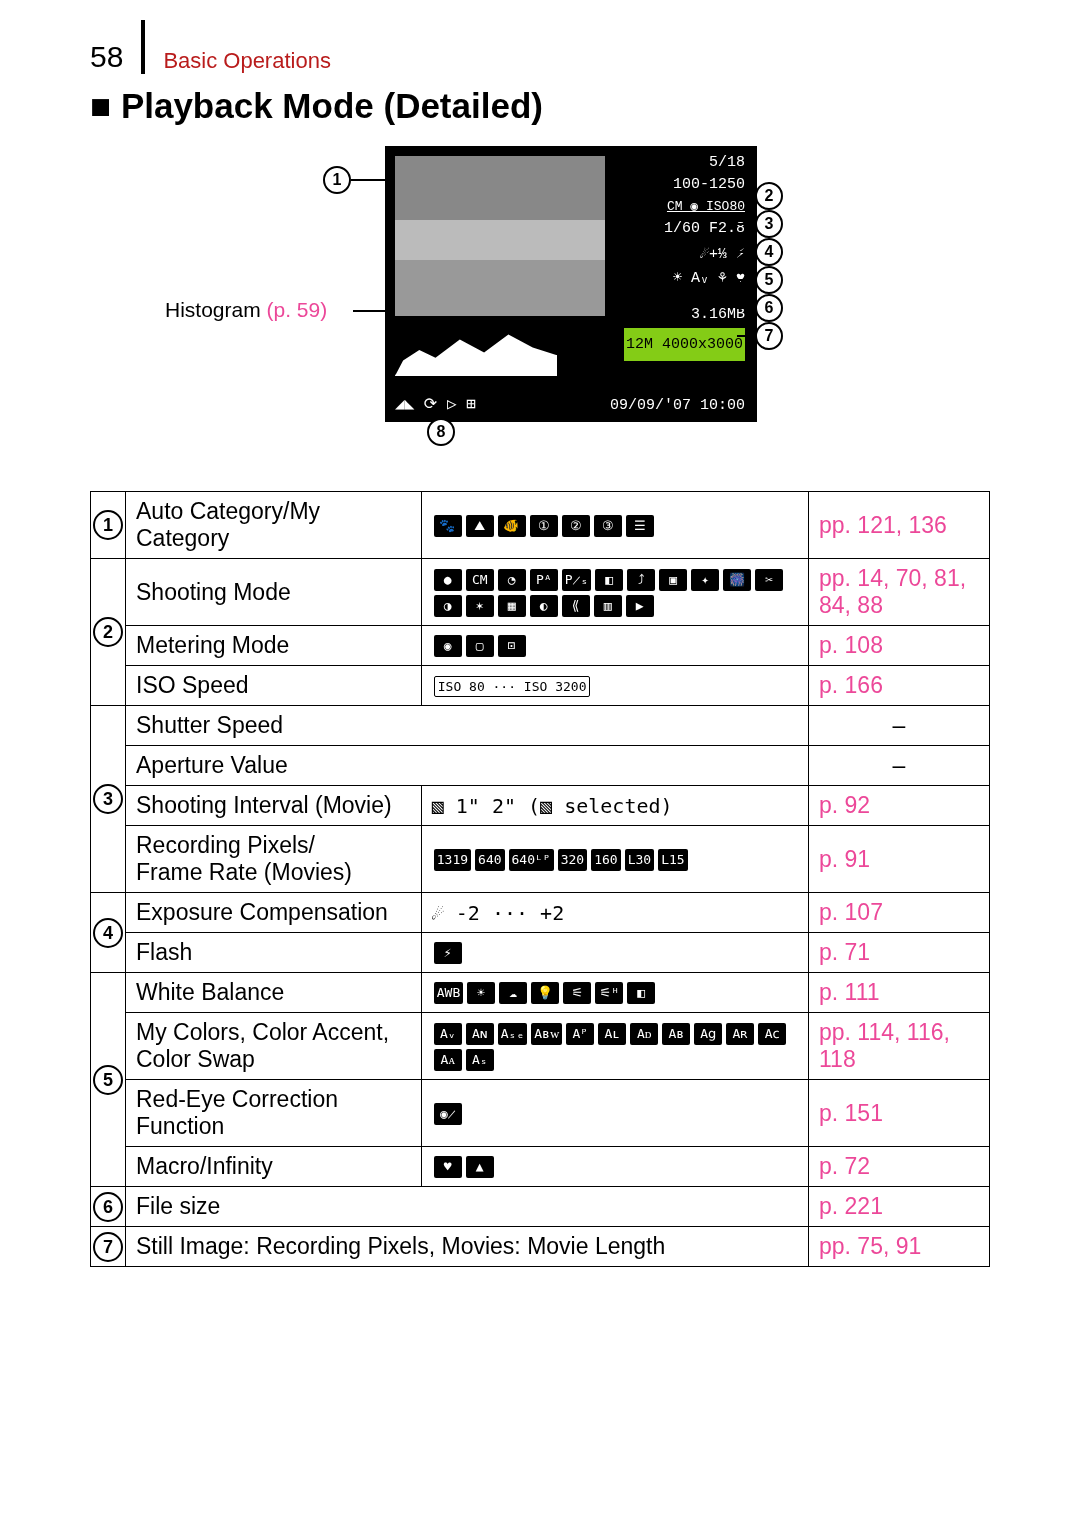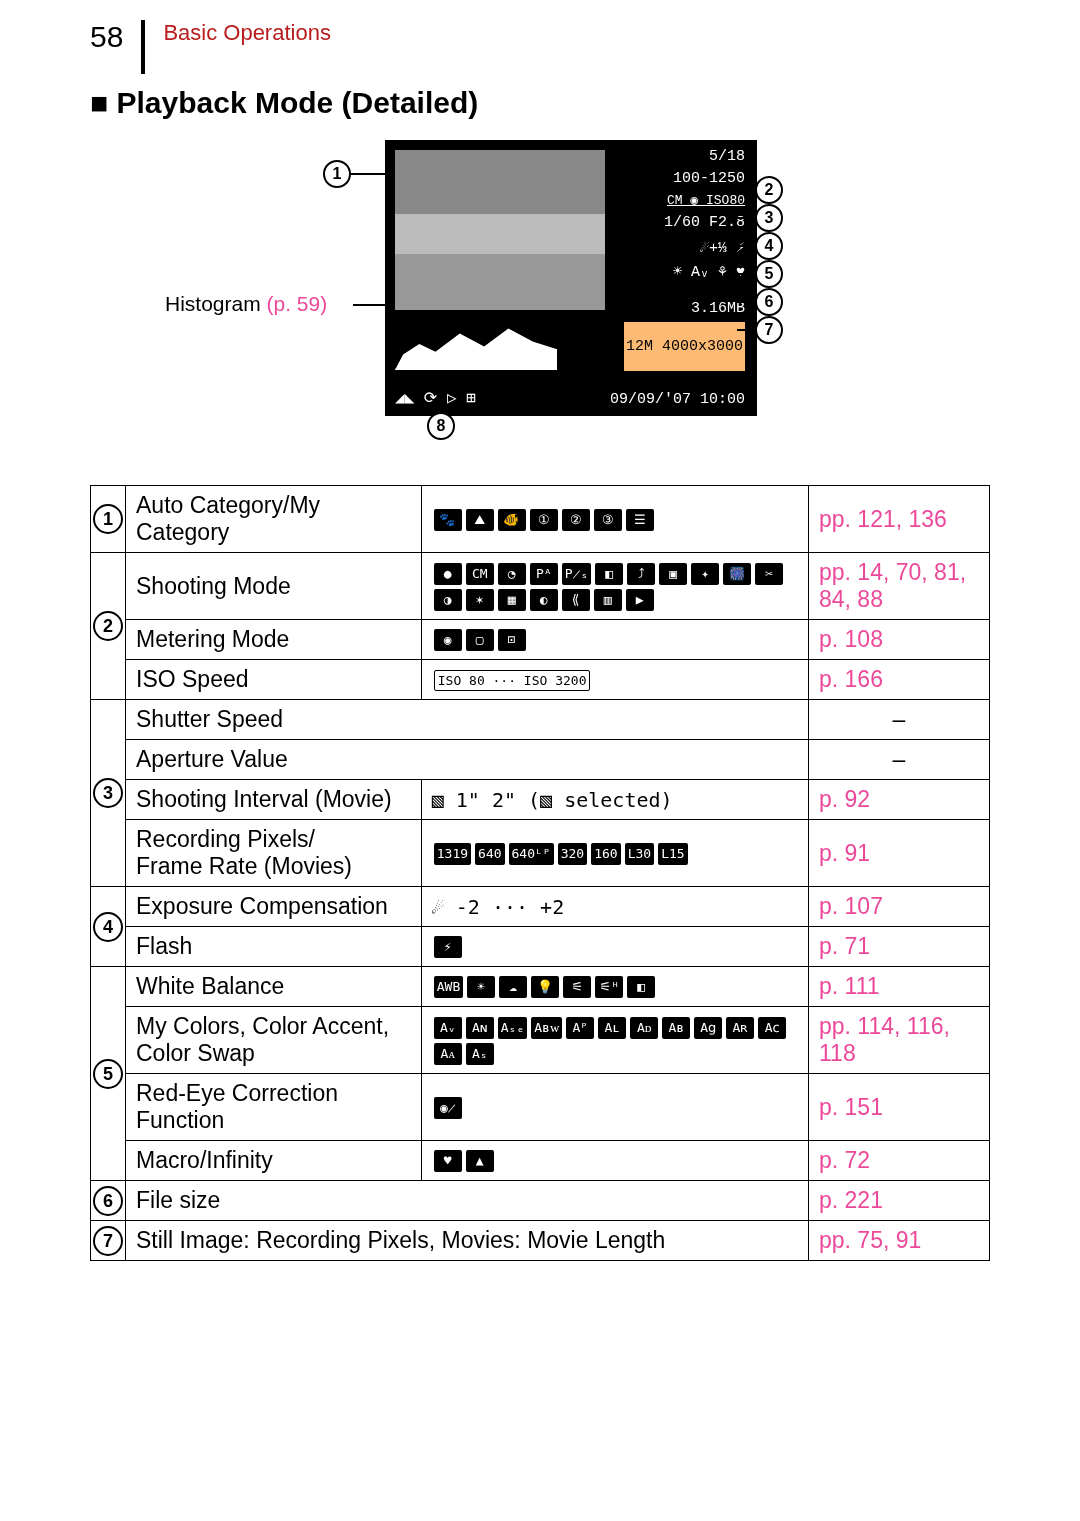--- a/index.html
+++ b/index.html
@@ -8,39 +8,39 @@
     padding: 0;
     background: #fff;
     color: #000;
     width: 1080px;
   }
   .page {
     padding: 20px 90px 60px 90px;
   }
   .header {
     display: flex;
-    align-items: flex-start;
+    align-items: flex-end;
     gap: 18px;
     margin-bottom: 12px;
   }
   .header .pagenum {
     font-size: 30px;
     font-weight: 400;
   }
   .header .divider {
     width: 4px;
     height: 54px;
     background: #000;
   }
   .header .sect {
     font-size: 22px;
     color: #b91c1c;
   }
   .h2 {
-    font-size: 30px;
+    font-size: 35px;
     font-weight: bold;
     margin: 10px 0 12px 0;
   }
   .h2::before {
     content: "■ ";
   }
   .diagram {
     position: relative;
     width: 750px;
     height: 345px;
@@ -62,21 +62,21 @@
     background: linear-gradient(#888 0 40%, #bbb 40% 65%, #999 65% 100%);
   }
   .screen .rtext { position:absolute; right:10px; text-align:right; white-space:nowrap; }
   .screen .l1 { top:6px; }
   .screen .l2 { top:28px; }
   .screen .l3 { top:50px; font-size:13px;text-decoration:underline;}
   .screen .l4 { top:72px; }
   .screen .l5 { top:96px; }
   .screen .l6 { top:120px;}
   .screen .l7 { top:158px;}
-  .screen .l8 { top:180px; background:#fdba74; color:#000; padding:16px 2px;}
+  .screen .l8 { top:180px; background:#84cc16; color:#000; padding:8px 2px;}
   .screen .bl { position:absolute; left:8px; bottom:6px; font-size:16px;}
   .screen .br { position:absolute; right:10px; bottom:6px; }
   .screen .histo {
     position:absolute; left:8px; top:176px; width:160px; height:50px;
     border:1px solid #fff;
     background: linear-gradient(to top,#fff 0 40%,transparent 40%) , #000;
     clip-path: polygon(0 100%, 5% 70%, 15% 50%, 25% 65%, 40% 30%, 55% 55%, 70% 20%, 85% 45%, 100% 60%, 100% 100%);
     background:#fff;
   }
   .diagram .circ {

